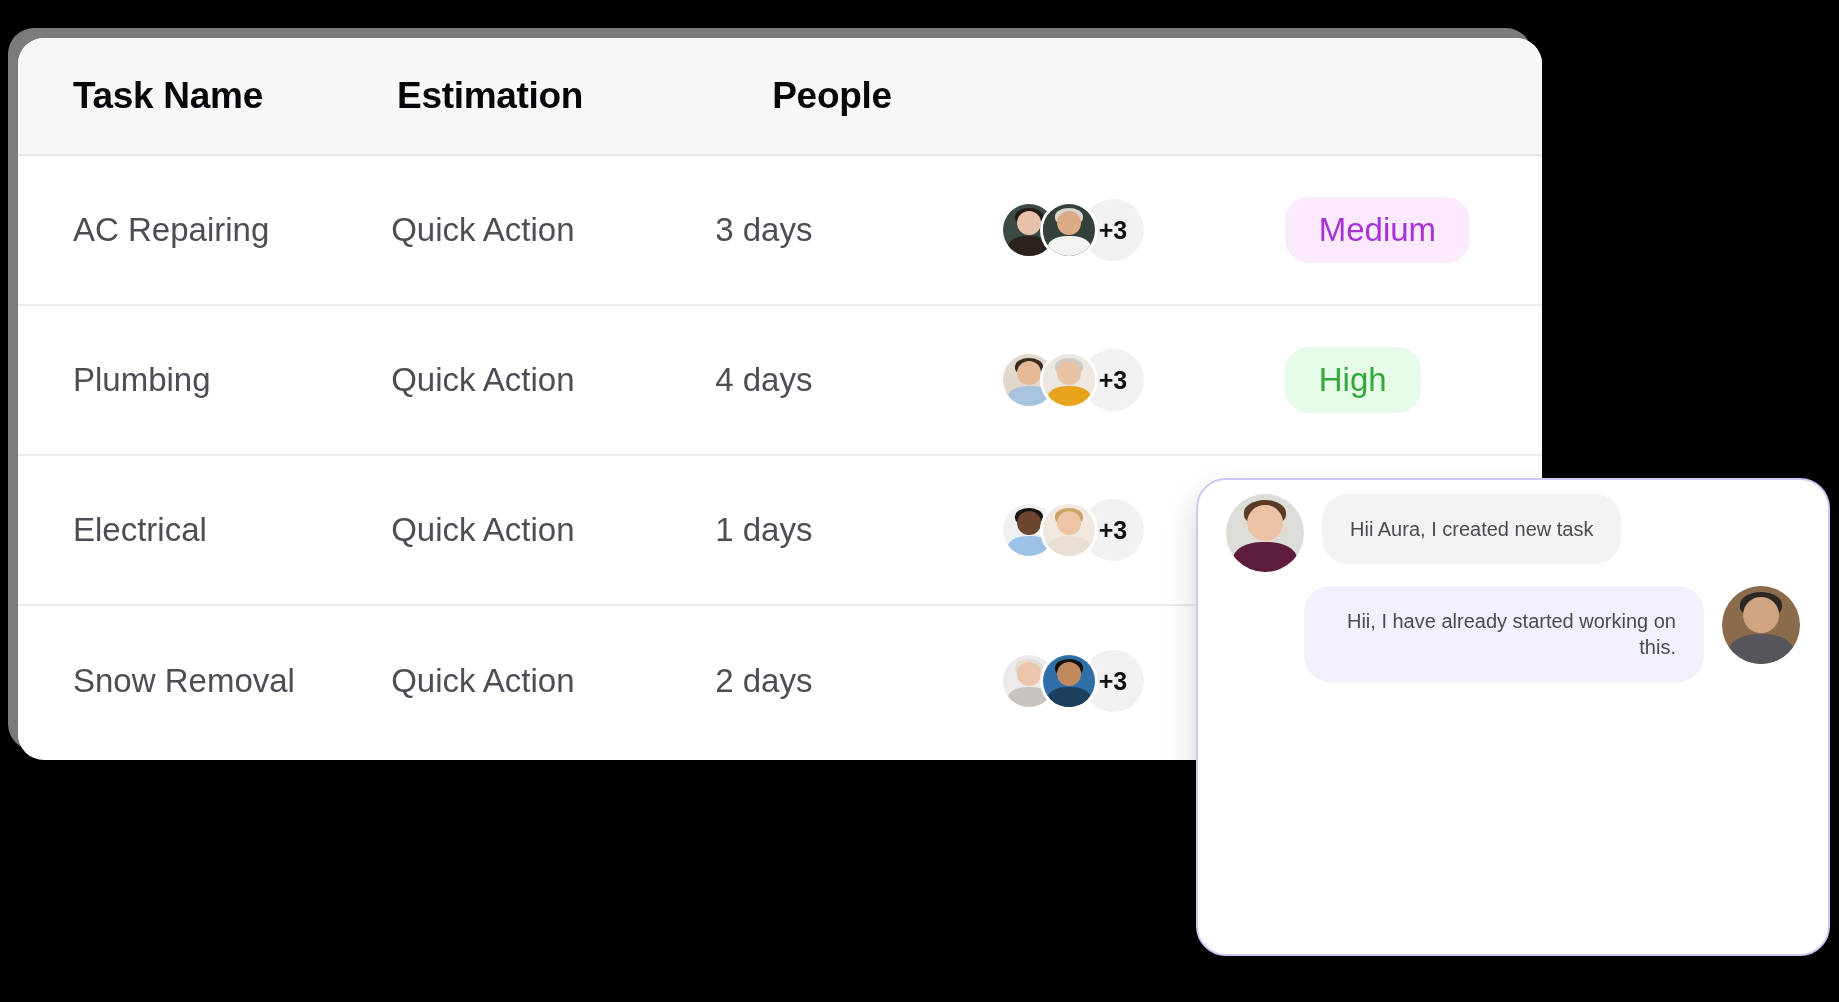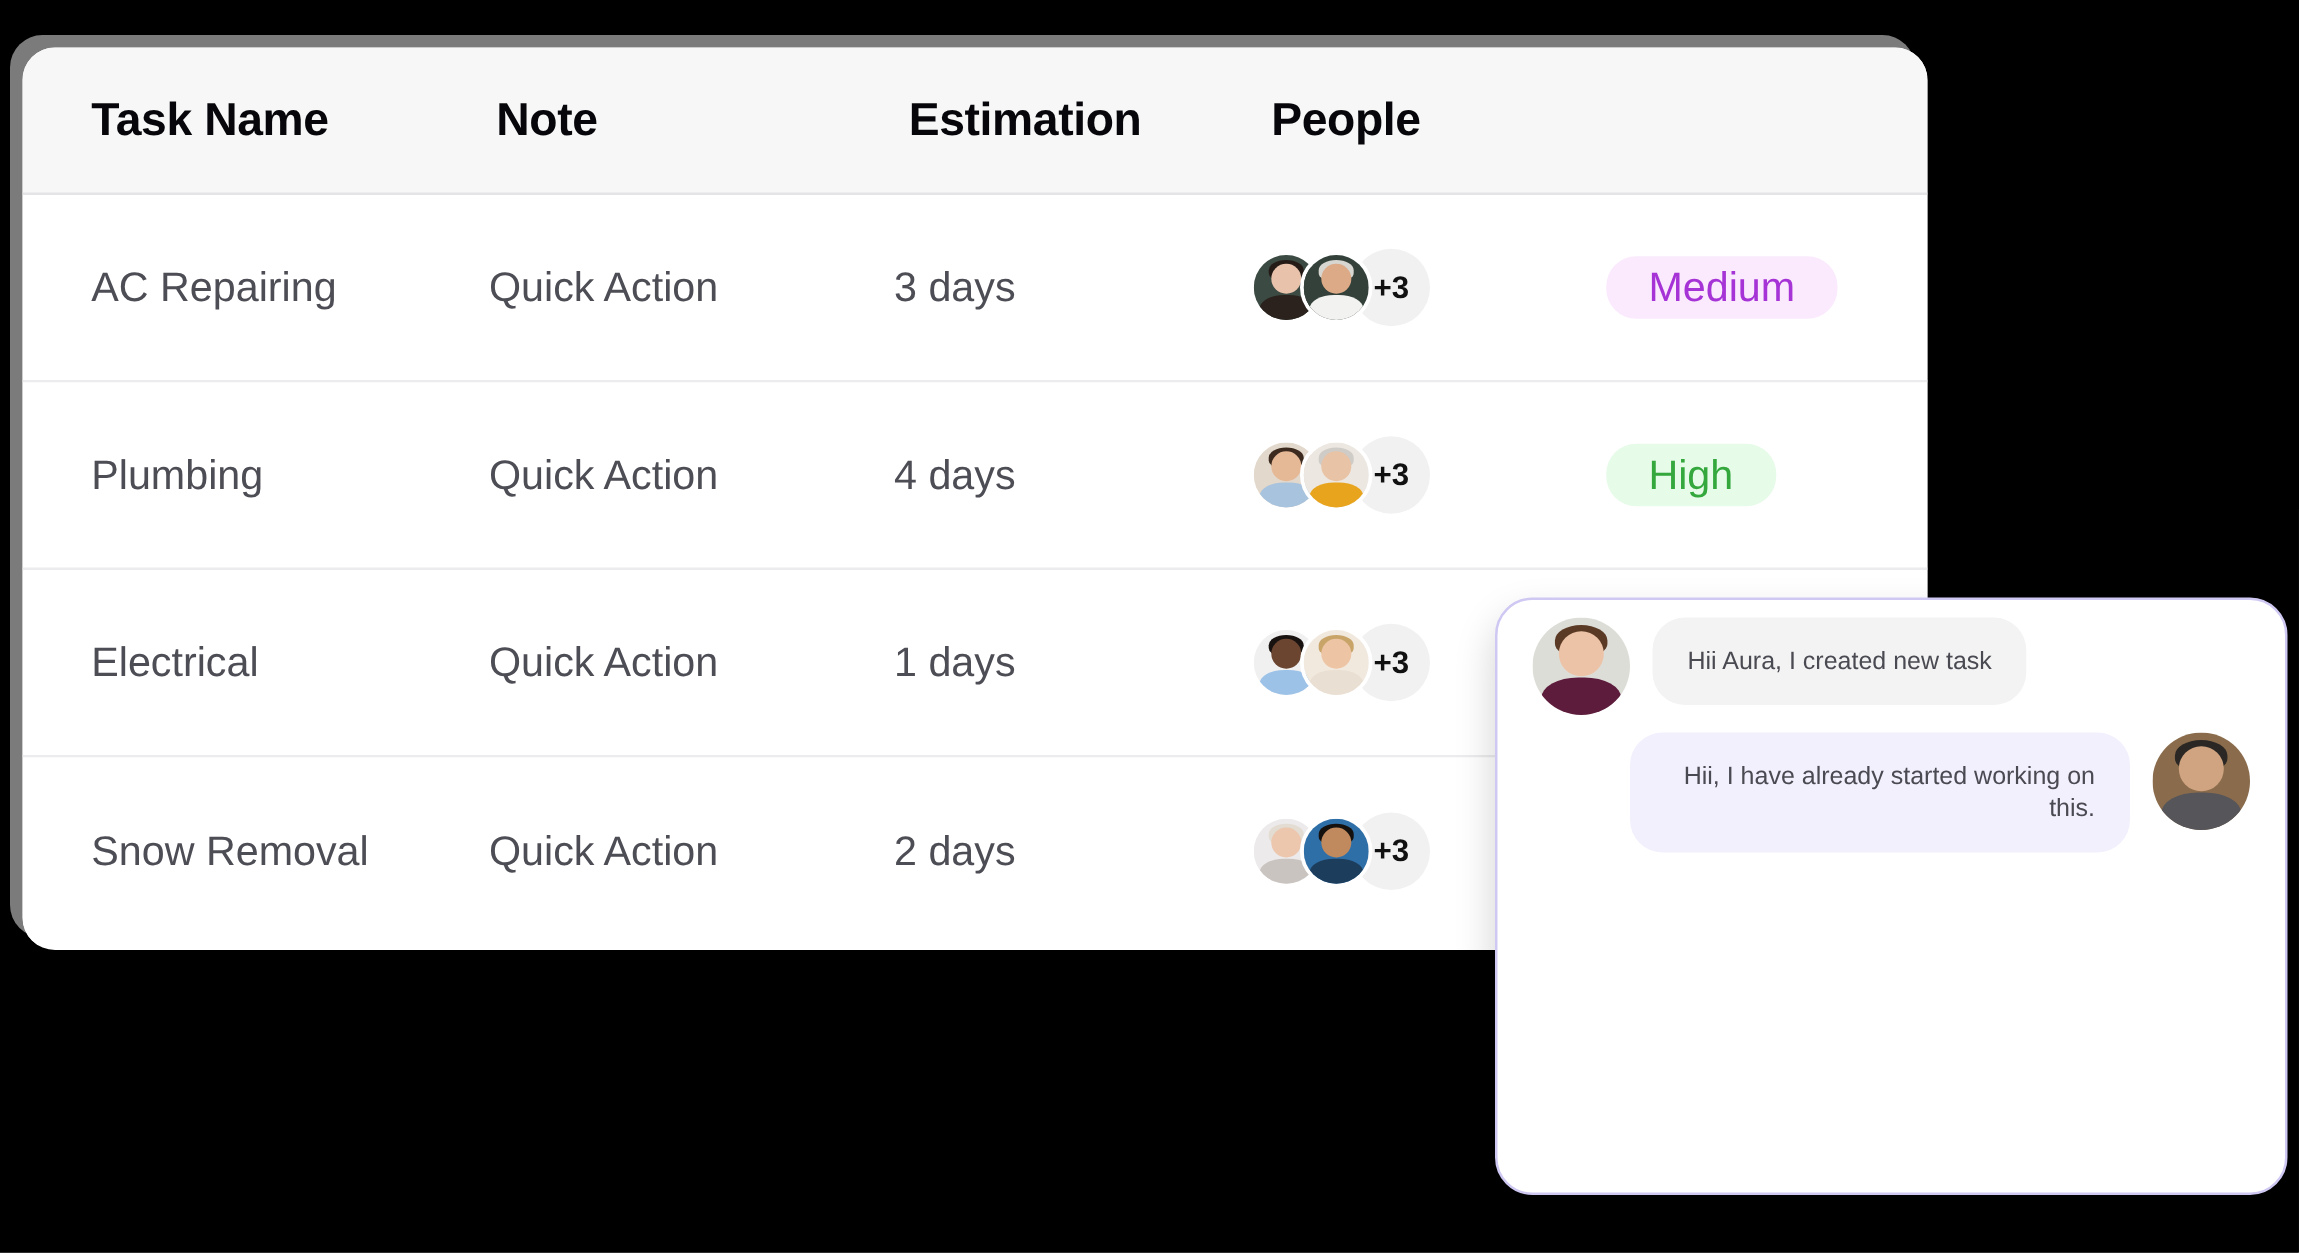--- a/index.html
+++ b/index.html
@@ -42,21 +42,21 @@
     font-size: 37px;
     font-weight: 700;
     color: #07060a;
     letter-spacing: -0.3px;
     white-space: nowrap;
   }
 
   .col-task  { width: 352px; padding-left: 28px; margin-left: 27px; }
   .col-note  { width: 330px; }
   .col-est   { width: 290px; }
-  .col-ppl   { width: 290px; }
+  .col-ppl   { width: 290px; text-align: center; }
   .col-prio  { width: 262px; }
 
   .table-row {
     display: flex;
     align-items: center;
     height: 150px;
     border-bottom: 2px solid #ececee;
     background: #ffffff;
   }
   .table-row:last-child { border-bottom: none; }
@@ -125,21 +125,21 @@
     height: 46%;
     transform: translateX(-50%);
     border-radius: 46% 46% 10% 10%;
   }
 
   
   .badge {
     display: inline-flex;
     align-items: center;
     justify-content: center;
-    height: 50px;
+    height: 66px;
     padding: 0 34px;
     border-radius: 24px;
     font-size: 33px;
     font-weight: 400;
     white-space: nowrap;
   }
   .badge-medium { background: #fbeafd; color: #a633d6; }
   .badge-high   { background: #e7fbe9; color: #34a83d; }
 
   
@@ -225,21 +225,20 @@
 </style>
 </head>
 <body>
 
 <div id="stage">
 
   <div class="task-card">
 
     <div class="table-header">
       <div class="th col-task">Task Name</div>
-      <div class="th col-note">Note</div>
       <div class="th col-est">Estimation</div>
       <div class="th col-ppl">People</div>
     </div>
 
     <div class="table-row">
       <div class="cell-text col-task">AC Repairing</div>
       <div class="cell-text col-note">Quick Action</div>
       <div class="cell-text col-est">3 days</div>
       <div class="col-ppl">
         <div class="avatars">

